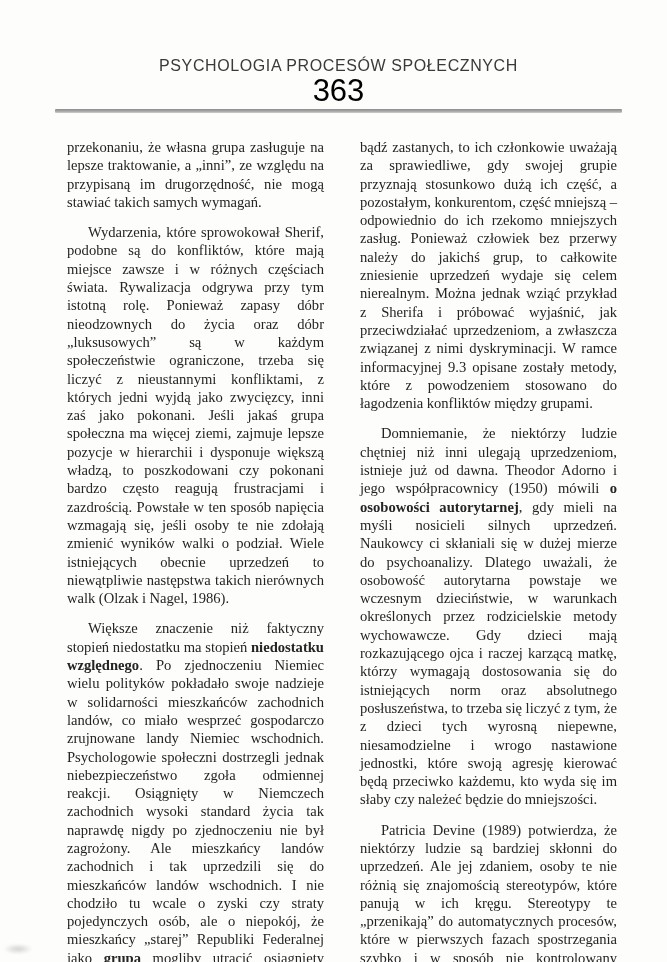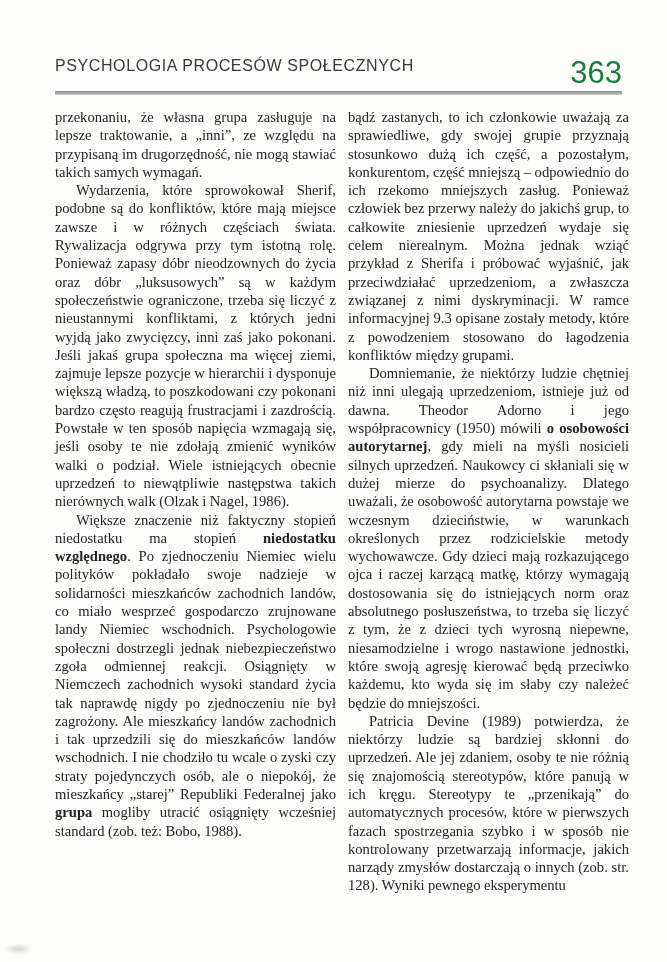--- a/index.html
+++ b/index.html
@@ -19,36 +19,37 @@
   .page {
     box-sizing: border-box;
     width: 667px;
     height: 962px;
     padding: 57px 37px 0 55px;
     position: relative;
   }
   .header-row {
     display: flex;
     justify-content: space-between;
-    align-items: flex-start;
+    align-items: center;
     width: 567px;
+    flex-direction: column;
   }
   .running-head {
     font-family: "Liberation Sans", sans-serif;
     font-size: 16px;
     letter-spacing: 0.6px;
     color: #3a3a3a;
     font-weight: 400;
     white-space: nowrap;
   }
   .page-number {
     font-family: "Liberation Sans", sans-serif;
     font-size: 31px;
     line-height: 1;
-    color: #15803d;
+    color: #000000;
     font-weight: 400;
   }
   .header-rule {
     width: 567px;
     height: 4px;
     margin-top: 3px;
     background: linear-gradient(to bottom, #8e8e8e 0%, #a6a6a6 55%, #cfcfcf 100%);
     border-radius: 1px;
   }
   .columns {
@@ -60,21 +61,21 @@
   .col {
     width: 281px;
     text-align: justify;
     font-size: 14.6px;
     line-height: 18.3px;
     hyphens: auto;
     -webkit-hyphens: auto;
     word-spacing: -0.2px;
   }
   .para {
-    margin: 0;
+    margin: 12px;
   }
   .para.indent {
     text-indent: 21px;
   }
   .bold {
     font-weight: bold;
   }
   .smudge {
     position: absolute;
     left: 4px;

